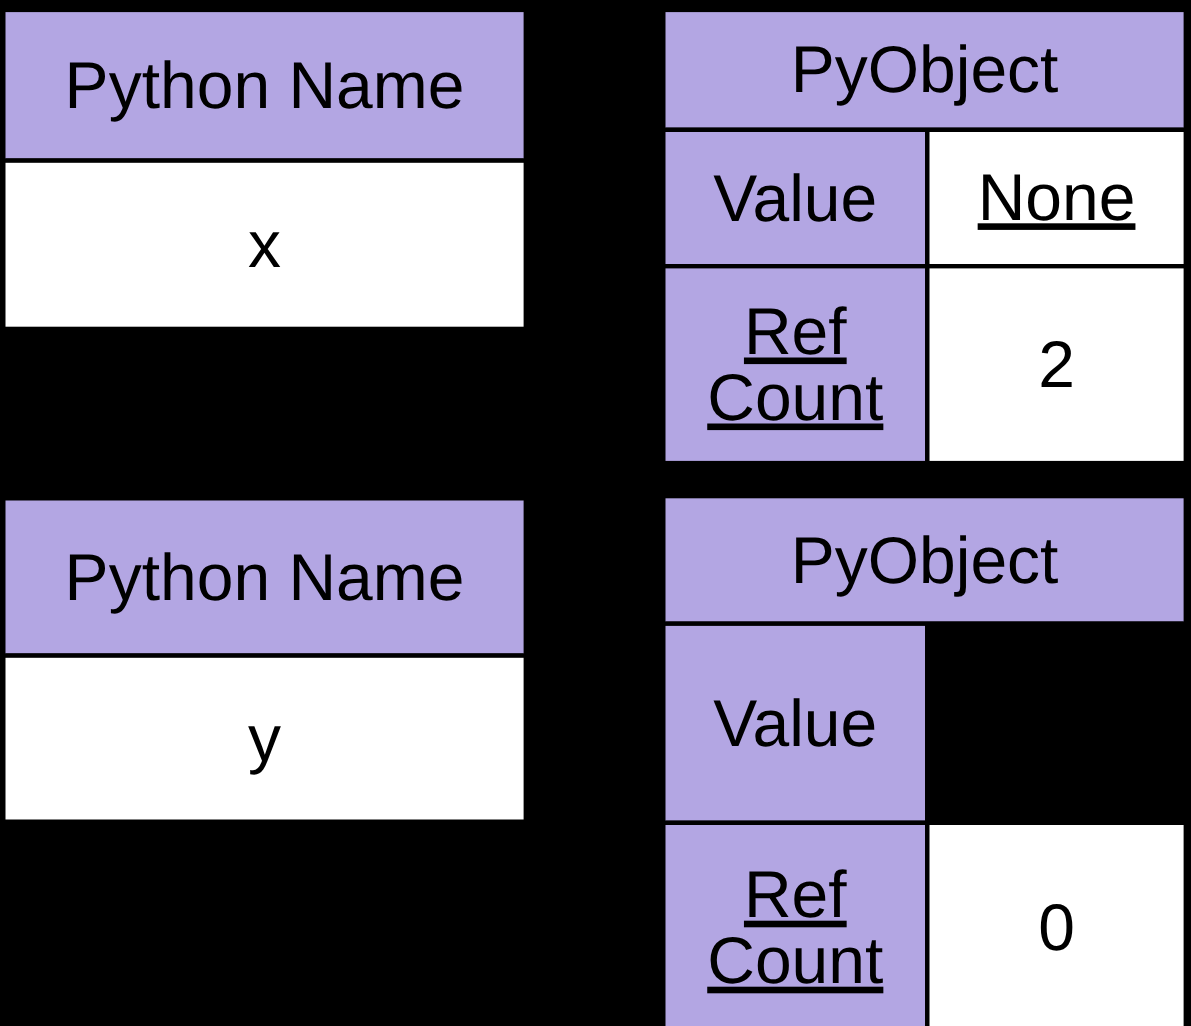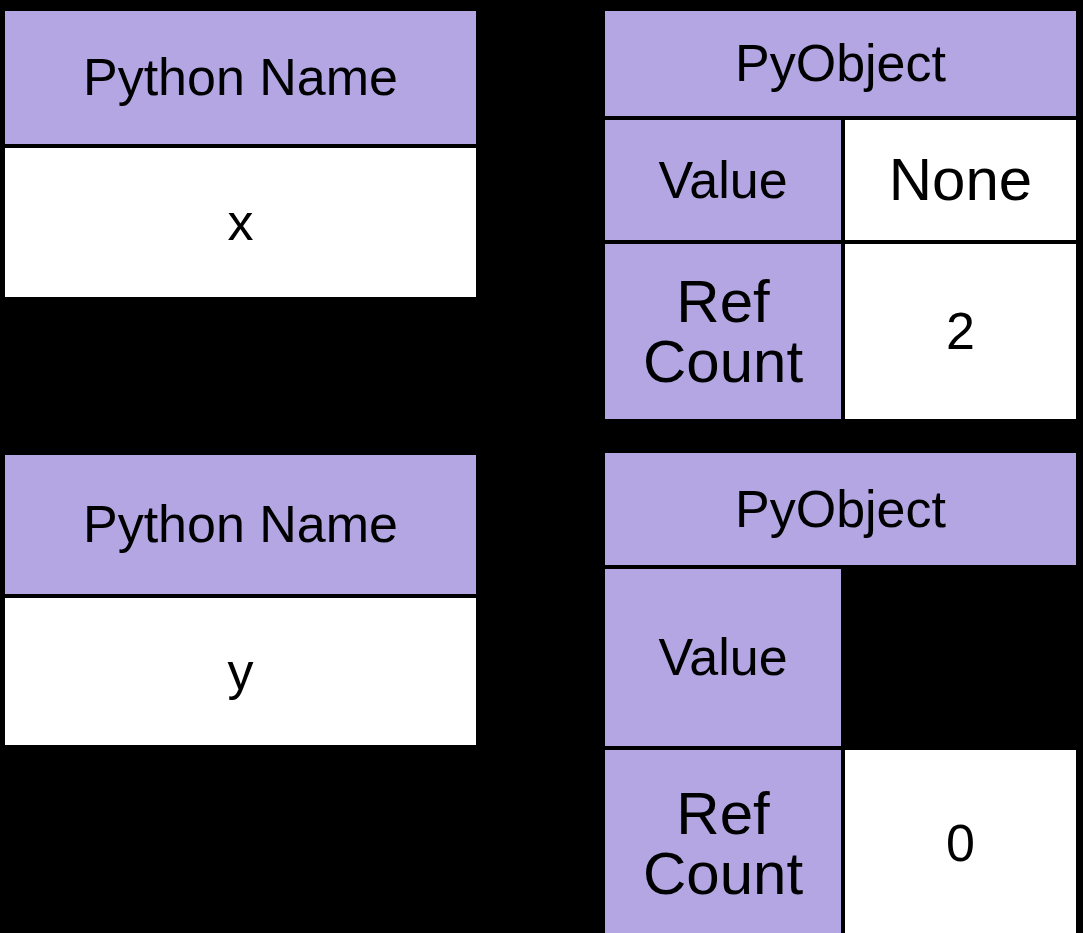--- a/index.html
+++ b/index.html
@@ -35,21 +35,21 @@
     flex-direction: column;
   }
 
   .cell {
     box-sizing: border-box;
     display: flex;
     align-items: center;
     justify-content: center;
     text-align: center;
     color: #000000;
-    font-size: 52px;
+    font-size: 60px;
     line-height: 1.05;
     font-weight: 400;
     overflow: hidden;
   }
 
   .hdr {
     background: #b3a6e3;
   }
   .keycell {
     background: #b3a6e3;
@@ -117,20 +117,21 @@
   #pyobject-box-string .r-value { height: 177px; }
   #pyobject-box-string .r-ref   { height: 187px; }
 
   .k { width: 236px; }
   .v { width: 231px; }
 
   .small-wrap {
     font-size: 60px;
     line-height: 1.0;
     padding: 0 4px;
+    text-decoration: underline;
   }
 </style>
 </head>
 <body>
 
 <div class="diagram">
 
   <div class="box" id="name-box-x">
     <div class="cell hdr">Python Name</div>
     <div class="rowsep"></div>

